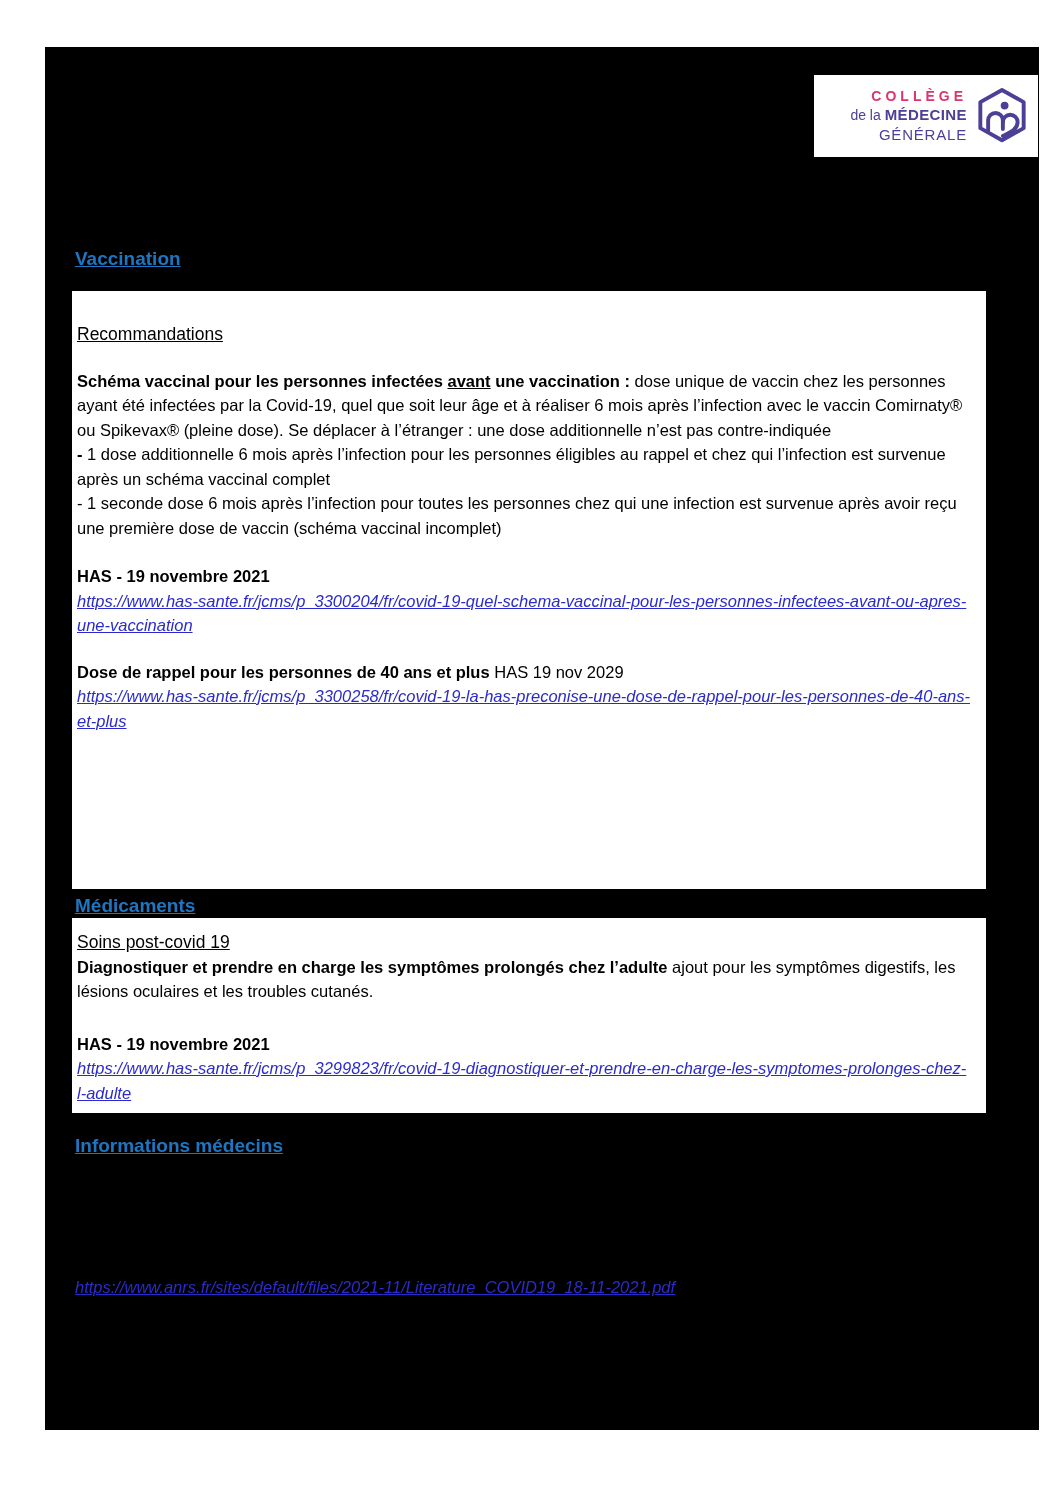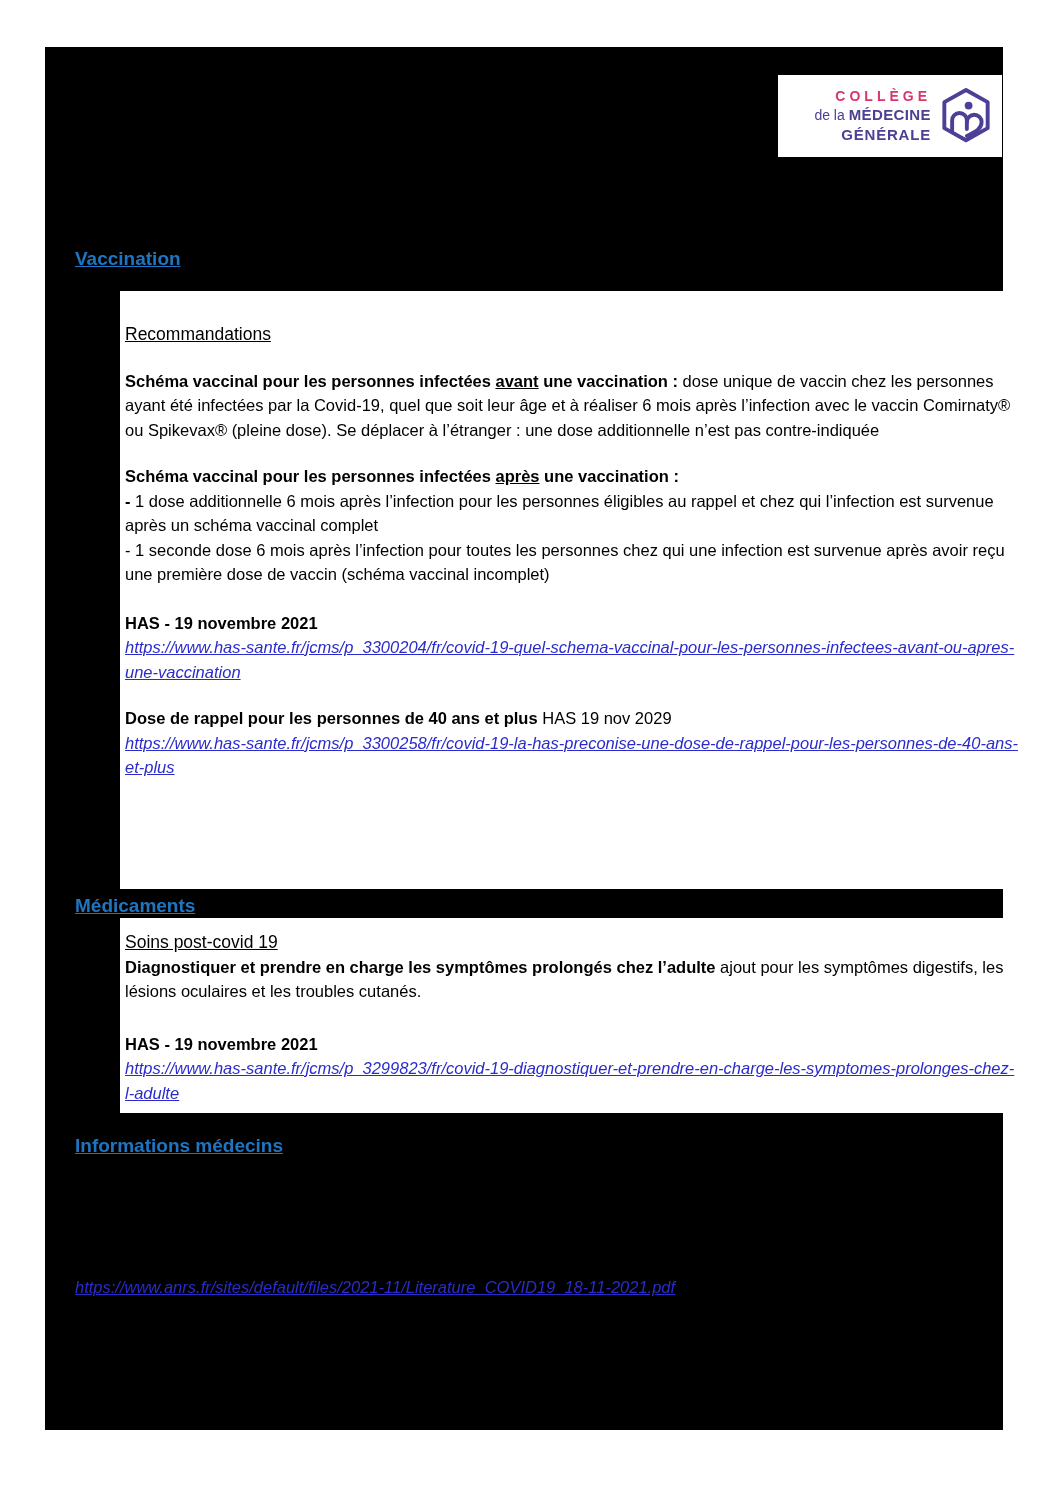--- a/index.html
+++ b/index.html
@@ -8,46 +8,46 @@
     --logo-pink:#D9356E;
     --logo-purple:#4C4096;
   }
   html,body{margin:0;padding:0;}
   body{
     width:1058px;height:1497px;position:relative;background:#ffffff;
     font-family:"Liberation Sans","DejaVu Sans",sans-serif;color:#000;
     overflow:hidden;
   }
   .black-canvas{
-    position:absolute;left:45px;top:47px;width:958px;height:1383px;background:#000;
+    position:absolute;left:45px;top:47px;width:958px;height:1383px;background:#000;padding-left:36px;
   }
   
   .logo-box{
     position:absolute;top:28px;right:1px;width:224px;height:82px;background:#fff;
     display:flex;align-items:center;justify-content:flex-end;
     padding:0 10px 0 0;box-sizing:border-box;
   }
   .logo-text{text-align:right;margin-right:9px;line-height:1.32;white-space:nowrap;}
   .logo-l1{color:var(--logo-pink);font-size:14px;font-weight:600;letter-spacing:4px;}
   .logo-l2{color:var(--logo-purple);font-size:14px;}
   .logo-strong{color:var(--logo-purple);font-weight:700;font-size:15px;letter-spacing:.4px;}
-  .logo-l3{color:var(--logo-purple);font-weight:700;font-size:15px;letter-spacing:.8px;}
+  .logo-l3{color:var(--logo-purple);font-weight:400;font-size:15px;letter-spacing:.8px;}
   
   .section-heading{
     position:absolute;left:30px;color:var(--heading-blue);
     font-size:19px;line-height:20px;font-weight:700;text-decoration:underline;
   }
   #heading-vaccination{top:202px;}
   #heading-medicaments{top:849px;}
   #heading-informations{top:1089px;}
   
   .content-box{
     position:absolute;left:27px;width:914px;background:#fff;
     padding:6px 14px 0 5px;box-sizing:border-box;
-    font-size:16.5px;line-height:24.5px;margin-left:48px;
+    font-size:16.5px;line-height:24.5px;
   }
   #box-vaccination{top:244px;height:598px;}
   #box-medicaments{top:871px;height:195px;padding-top:0;}
   .sub-underline{text-decoration:underline;font-size:17.5px;}
   #rec-subheading{margin-top:25px;}
   .para{margin:22px 0 0 0;}
   .para-tight{margin:0;}
   .source-label{margin:24px 0 0 0;font-weight:bold;}
   #med-source-label{margin-top:28px;}
   #soins-subheading{margin-top:12px;}
@@ -83,21 +83,20 @@
       </svg>
     </div>
 
     <div class="section-heading" id="heading-vaccination">Vaccination</div>
 
     <div class="content-box" id="box-vaccination">
       <div class="sub-underline" id="rec-subheading">Recommandations</div>
 
       <p class="para"><span class="seg-b">Schéma vaccinal pour les personnes infectées </span><span class="seg-b seg-u">avant</span><span class="seg-b"> une vaccination : </span><span>dose unique de vaccin chez les personnes ayant été infectées par la Covid-19, quel que soit leur âge et à réaliser 6 mois après l’infection avec le vaccin Comirnaty® ou Spikevax® (pleine dose). Se déplacer à l’étranger : une dose additionnelle n’est pas contre-indiquée</span></p>
 
-      <p class="para"><span class="seg-b">Schéma vaccinal pour les personnes infectées </span><span class="seg-b seg-u">après</span><span class="seg-b"> une vaccination :</span></p>
       <p class="para-tight"><span class="seg-b">-</span><span> 1 dose additionnelle 6 mois après l’infection pour les personnes éligibles au rappel et chez qui l’infection est survenue après un schéma vaccinal complet</span></p>
       <p class="para-tight"><span>- 1 seconde dose 6 mois après l’infection pour toutes les personnes chez qui une infection est survenue après avoir reçu une première dose de vaccin (schéma vaccinal incomplet)</span></p>
 
       <p class="source-label">HAS - 19 novembre 2021</p>
       <a class="doc-link" href="#">https://www.has-sante.fr/jcms/p_3300204/fr/covid-19-quel-schema-vaccinal-pour-les-personnes-infectees-avant-ou-apres-une-vaccination</a>
 
       <p class="para"><span class="seg-b">Dose de rappel pour les personnes de 40 ans et plus</span><span> HAS 19 nov 2029</span></p>
       <a class="doc-link" href="#">https://www.has-sante.fr/jcms/p_3300258/fr/covid-19-la-has-preconise-une-dose-de-rappel-pour-les-personnes-de-40-ans-et-plus</a>
     </div>
 

